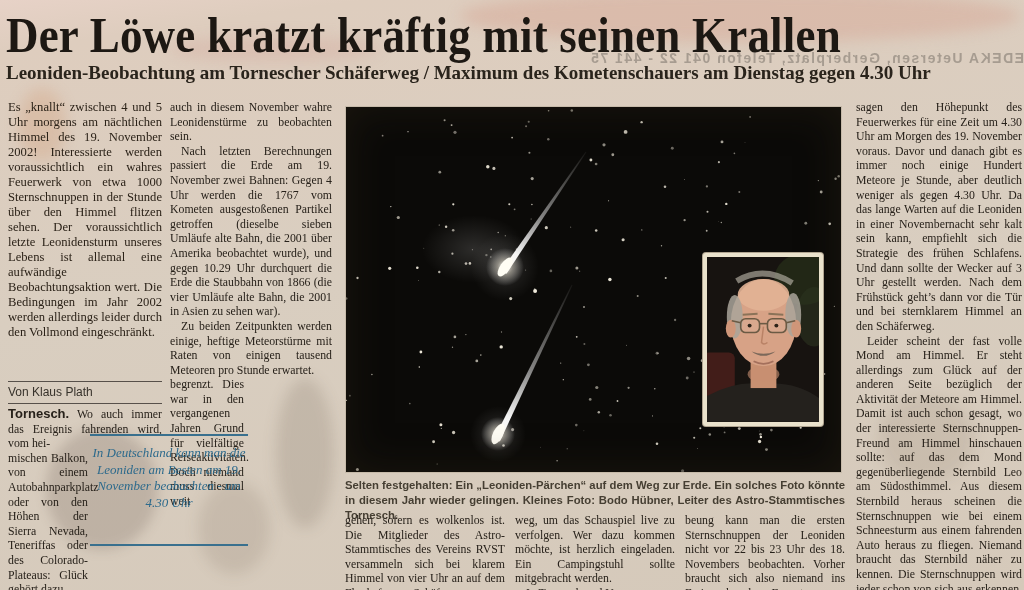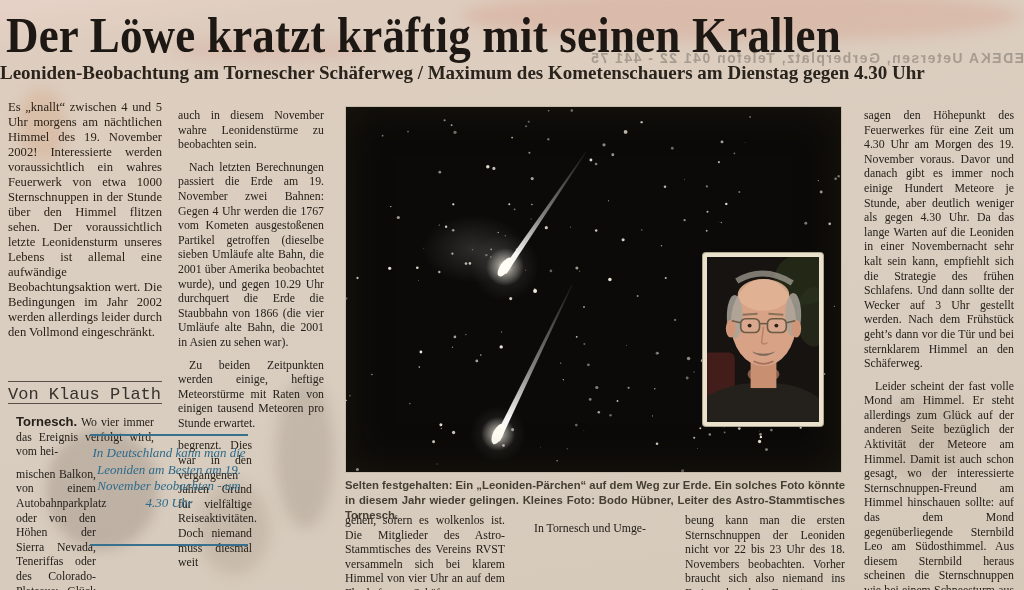--- a/index.html
+++ b/index.html
@@ -9,42 +9,42 @@
     font-family:"Liberation Serif",serif;color:#27211a;
   }
   .abs{position:absolute;}
   
   .headline{
     left:6px;top:6px;width:1014px;font-size:45px;font-weight:700;
     letter-spacing:.2px;white-space:nowrap;color:#1d1813;
     transform:scaleY(1.12);transform-origin:top left;
   }
   .subheadline{
-    left:0;top:62px;width:1010px;font-size:19px;font-weight:700;color:#2a241c;
+    left:6px;top:62px;width:1010px;font-size:19px;font-weight:700;color:#2a241c;
     white-space:nowrap;
   }
   
   .blob{position:absolute;border-radius:50%;filter:blur(7px);pointer-events:none;}
   .mirror-line{
     top:50px;left:390px;width:634px;font-family:"Liberation Sans",sans-serif;
     font-weight:700;font-size:14px;letter-spacing:1.5px;color:rgba(122,114,105,.55);
     transform:scaleX(-1);filter:blur(.4px);white-space:nowrap;
   }
   
   .col{line-height:14.6px;font-size:11.8px;text-align:justify;}
-  .col p{margin:8px;}
+  .col p{margin:0;}
   .col p.ind{text-indent:11px;}
   .lead{
     left:8px;top:100px;width:154px;height:279px;overflow:hidden;
     font-size:12.6px;line-height:15px;text-align:justify;color:#2b2218;
   }
   .rule{height:1px;background:#5750446;background:#57504a;}
   .byline{
-    left:8px;top:385px;width:154px;font-family:Liberation Mono, monospace;
-    font-size:17px;color:#37322b;
+    left:8px;top:385px;width:154px;font-family:Liberation Sans, sans-serif;
+    font-size:12px;color:#37322b;
   }
   .col1body{left:8px;top:407px;width:154px;}
   .narrow1{width:80px;}
   .col2{left:170px;top:100px;width:162px;}
   .narrow2{width:74px;margin-left:auto;}
   .boldlead{font-family:"Liberation Sans",sans-serif;font-weight:700;font-size:13px;}
   
   .pullquote{
     left:90px;top:434px;width:158px;height:112px;
     border-top:2px solid #39708e;border-bottom:2px solid #39708e;
@@ -86,21 +86,21 @@
 
   <div class="abs headline">Der Löwe kratzt kräftig mit seinen Krallen</div>
   <div class="abs subheadline">Leoniden-Beobachtung am Tornescher Schäferweg / Maximum des Kometenschauers am Dienstag gegen 4.30 Uhr</div>
 
   <div class="abs lead">Es „knallt“ zwischen 4 und 5 Uhr morgens am nächtlichen Himmel des 19. November 2002! Interessierte werden voraussichtlich ein wahres Feuerwerk von etwa 1000 Sternschnuppen in der Stunde über den Himmel flitzen sehen. Der voraussichtlich letzte Leonidensturm unseres Lebens ist allemal eine aufwändige Beobachtungsaktion wert. Die Bedingungen im Jahr 2002 werden allerdings leider durch den Vollmond eingeschränkt.</div>
   <div class="abs rule" style="left:8px;top:381px;width:154px;"></div>
   <div class="abs byline">Von Klaus Plath</div>
   <div class="abs rule" style="left:8px;top:403px;width:154px;"></div>
 
   <div class="abs col col1body">
-    <p><span class="boldlead">Tornesch.</span><span> Wo vier immer das Ereignis verfolgt wird, vom hei-</span></p>
+    <p><span class="boldlead">Tornesch.</span><span> Wo auch immer das Ereignis fahrenden wird, vom hei-</span></p>
     <p class="narrow1">mischen Balkon, von einem Autobahnparkplatz oder von den Höhen der Sierra Nevada, Teneriffas oder des Colorado-Plateaus: Glück gehört dazu.</p>
     <p class="ind">Ähnlich wie 2001 werden</p>
   </div>
 
   <div class="abs col col2">
     <p>auch in diesem November wahre Leonidenstürme zu beobachten sein.</p>
     <p class="ind">Nach letzten Berechnungen passiert die Erde am 19. November zwei Bahnen: Gegen 4 Uhr werden die 1767 vom Kometen ausgestoßenen Partikel getroffen (dieselbe sieben Umläufe alte Bahn, die 2001 über Amerika beobachtet wurde), und gegen 10.29 Uhr durchquert die Erde die Staubbahn von 1866 (die vier Umläufe alte Bahn, die 2001 in Asien zu sehen war).</p>
     <p class="ind">Zu beiden Zeitpunkten werden einige, heftige Meteorstürme mit Raten von einigen tausend Meteoren pro Stunde erwartet.</p>
     <p class="narrow2">begrenzt. Dies war in den vergangenen Jahren Grund für vielfältige Reiseaktivitäten. Doch niemand muss diesmal weit</p>
 
@@ -377,20 +377,21 @@
         <path d="M47,105 Q57,110 67,105" stroke="#a4705c" stroke-width="1.8" fill="none"></path>
         <ellipse cx="57" cy="118" rx="16" ry="8" fill="#c89071" opacity=".6"></ellipse>
       </svg>
     </div>
   </div>
 
   <div class="abs caption">Selten festgehalten: Ein „Leoniden-Pärchen“ auf dem Weg zur Erde. Ein solches Foto könnte in diesem Jahr wieder gelingen. Kleines Foto: Bodo Hübner, Leiter des Astro-Stammtisches Tornesch.</div>
 
   <div class="abs col bcol b1">gehen, sofern es wolkenlos ist. Die Mitglieder des Astro-Stammtisches des Vereins RVST versammeln sich bei klarem Himmel von vier Uhr an auf dem Flughafen am Schäfer-</div>
   <div class="abs col bcol b2">
+    <p>weg, um das Schauspiel live zu verfolgen. Wer dazu kommen möchte, ist herzlich eingeladen. Ein Campingstuhl sollte mitgebracht werden.</p>
     <p class="ind">In Tornesch und Umge-</p>
   </div>
   <div class="abs col bcol b3">beung kann man die ersten Sternschnuppen der Leoniden nicht vor 22 bis 23 Uhr des 18. Novembers beobachten. Vorher braucht sich also niemand ins Freie zu begeben. Experten</div>
 
   <div class="abs col col5">
     <p>sagen den Höhepunkt des Feuerwerkes für eine Zeit um 4.30 Uhr am Morgen des 19. November voraus. Davor und danach gibt es immer noch einige Hundert Meteore je Stunde, aber deutlich weniger als gegen 4.30 Uhr. Da das lange Warten auf die Leoniden in einer Novembernacht sehr kalt sein kann, empfiehlt sich die Strategie des frühen Schlafens. Und dann sollte der Wecker auf 3 Uhr gestellt werden. Nach dem Frühstück geht’s dann vor die Tür und bei sternklarem Himmel an den Schäferweg.</p>
     <p class="ind">Leider scheint der fast volle Mond am Himmel. Er steht allerdings zum Glück auf der anderen Seite bezüglich der Aktivität der Meteore am Himmel. Damit ist auch schon gesagt, wo der interessierte Sternschnuppen-Freund am Himmel hinschauen sollte: auf das dem Mond gegenüberliegende Sternbild Leo am Südosthimmel. Aus diesem Sternbild heraus scheinen die Sternschnuppen wie bei einem Schneesturm aus einem fahrenden Auto heraus zu fliegen. Niemand braucht das Sternbild näher zu kennen. Die Sternschnuppen wird jeder schon von sich aus erkennen, da es einen Aha-Effekt gibt, wenn man alle paar Sekunden eine „Schnuppe“ sieht...</p>
   </div>
 
 </div>

